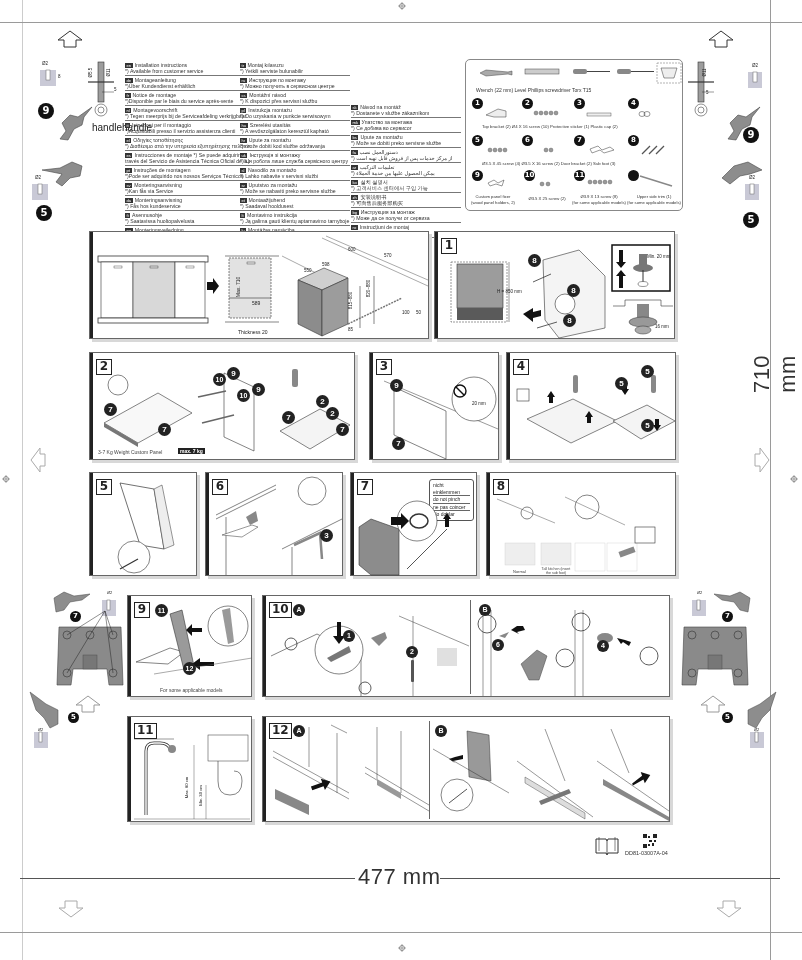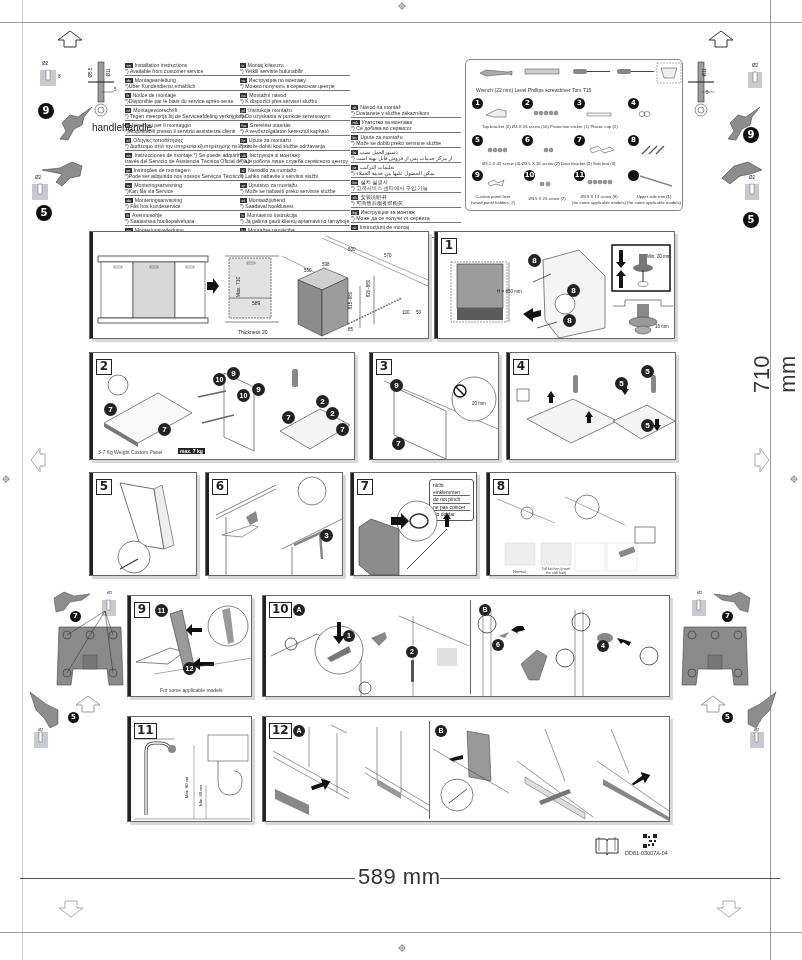--- a/index.html
+++ b/index.html
@@ -704,21 +704,21 @@
     <path d="M92 56 L152 92 L152 98 L92 62 Z" fill="#ddd" stroke="#333" stroke-width="0.4"></path>
     <path d="M106 80 L136 68 L138 72 L108 84 Z" fill="#777"></path>
     <line x1="112" y1="8" x2="132" y2="60" stroke="#333" stroke-width="0.5"></line>
     <line x1="164" y1="40" x2="236" y2="90" stroke="#333" stroke-width="0.5"></line>
     <path d="M170 58 L236 96 L236 100 L170 64 Z" fill="#888"></path>
     <path d="M198 60 L210 56 L210 52 L218 58 L210 64 L210 60 L198 62 Z" fill="#111" transform="rotate(-20 206 58)"></path>
     <line x1="178" y1="8" x2="196" y2="52" stroke="#333" stroke-width="0.5"></line>
   </svg>
 </div>
 
-<div class="abs dim-label" style="left:358px;top:864px;">589 mm</div>
+<div class="abs dim-label" style="left:358px;top:864px;">477 mm</div>
 <div class="abs dim-label" style="left:740px;top:348px;transform:rotate(-90deg);transform-origin:center;width:70px;text-align:center;">710 mm</div>
 
 <svg style="left:594px;top:835px" width="26" height="22">
   <path d="M2 4 L12 4 L13 6 L14 4 L24 4 L24 18 L14 18 L13 20 L12 18 L2 18 Z" fill="#fff" stroke="#333" stroke-width="1"></path>
   <line x1="13" y1="6" x2="13" y2="19" stroke="#333" stroke-width="0.8"></line>
   <path d="M5 2 L5 16 M21 2 L21 16" stroke="#333" stroke-width="0.6"></path>
 </svg>
 <svg style="left:643px;top:834px" width="14" height="14">
   <rect x="0" y="0" width="14" height="14" fill="#fff"></rect>
   <rect x="0" y="0" width="4" height="4" fill="#222"></rect>

